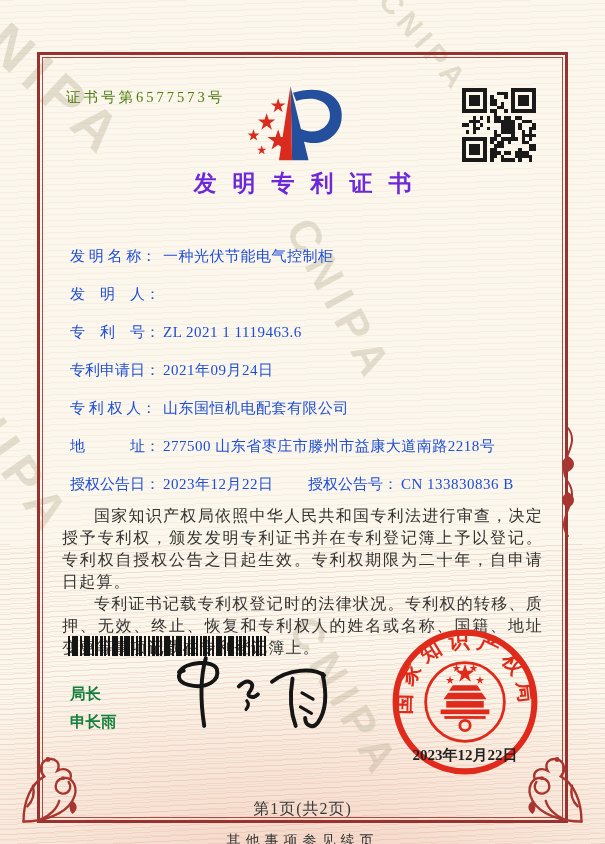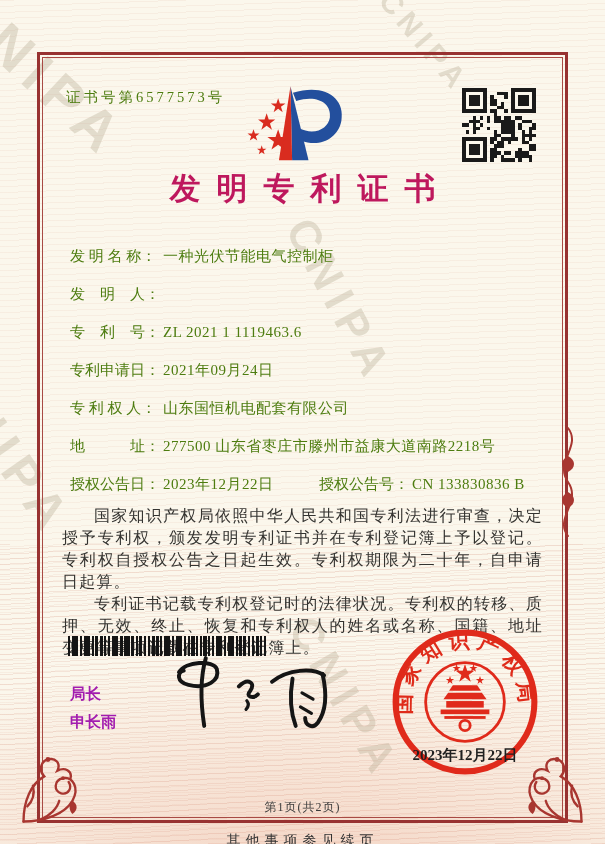--- a/index.html
+++ b/index.html
@@ -30,55 +30,55 @@
   .frame-inner{position:absolute;inset:2px;border:1px solid #a84a44;}
 
   .content{position:absolute;inset:0;z-index:3;}
 
   .cert-no{position:absolute;left:66px;top:88px;font-size:14.5px;letter-spacing:3px;color:#4d7c0f;}
 
   .logo{position:absolute;left:242px;top:82px;width:115px;height:84px;}
   .qr{position:absolute;left:462px;top:88px;width:74px;height:74px;}
 
   .title{position:absolute;left:0;right:0;top:168px;text-align:center;
-         font-size:31px;font-weight:700;color:#be185d;letter-spacing:16px;text-indent:16px;}
+         font-size:23px;font-weight:700;color:#6d28d9;letter-spacing:16px;text-indent:16px;}
 
   .fields{position:absolute;left:70px;top:246px;width:470px;}
   .frow{display:flex;align-items:flex-start;line-height:21px;margin-bottom:17px;
-        font-size:15px;color:#4d7c0f;}
+        font-size:15px;color:#1d4ed8;}
   .flabel{width:93px;flex:0 0 93px;white-space:pre;}
   .fvalue{flex:1;letter-spacing:0.5px;}
   .fvalue-fixed{flex:0 0 145px;letter-spacing:0.5px;}
-  .flabel2{flex:0 0 93px;margin-left:11px;white-space:pre;}
+  .flabel2{flex:0 0 93px;margin-left:0px;white-space:pre;}
 
   .paras{position:absolute;left:62px;top:505px;width:481px;font-size:16px;color:#343330;
          text-align:justify;line-height:22px;letter-spacing:1.2px;}
   .paras p{margin:0;text-indent:2em;}
   .paras p + p{margin-top:0;}
 
   .barcode{position:absolute;left:68px;top:636px;width:198px;height:20px;
     background:
       repeating-linear-gradient(90deg,#141414 0 2px,transparent 2px 4px),
       repeating-linear-gradient(90deg,#141414 0 1px,transparent 1px 9px),
       repeating-linear-gradient(90deg,transparent 0 6px,#141414 6px 9px,transparent 9px 13px);}
 
   .issuer{position:absolute;left:70px;top:680px;z-index:4;
           font-family:"Liberation Sans","DejaVu Sans",sans-serif;
-          font-weight:700;font-size:15.5px;color:#a21caf;line-height:28px;}
+          font-weight:700;font-size:15.5px;color:#15803d;line-height:28px;}
 
   .signature{position:absolute;left:138px;top:642px;width:205px;height:100px;z-index:4;}
 
   .seal{position:absolute;left:390px;top:627px;width:150px;height:150px;z-index:4;}
   .seal-arc-text{font-family:"Liberation Serif",serif;font-size:22px;font-weight:700;
                  fill:#df2b1a;letter-spacing:7px;}
   .seal-date{position:absolute;left:0;right:0;top:119px;text-align:center;
              font-weight:700;font-size:15px;color:#1f1f1f;}
 
   .page-num{position:absolute;left:0;right:0;top:799px;text-align:center;
-            font-size:12px;letter-spacing:1px;color:#3a3a3a;z-index:3;}
+            font-size:16px;letter-spacing:1px;color:#3a3a3a;z-index:3;}
   .continuation{position:absolute;left:0;right:0;top:832px;text-align:center;
             font-size:14px;letter-spacing:5px;color:#333;z-index:3;}
 
   .flourish{position:absolute;z-index:5;pointer-events:none;}
   .flo-bl{left:16px;top:733px;width:94px;height:98px;}
   .flo-br{left:495px;top:733px;width:94px;height:98px;transform:scaleX(-1);}
   .flo-mr{left:548px;top:426px;width:40px;height:112px;}
 </style>
 </head>
 <body>

